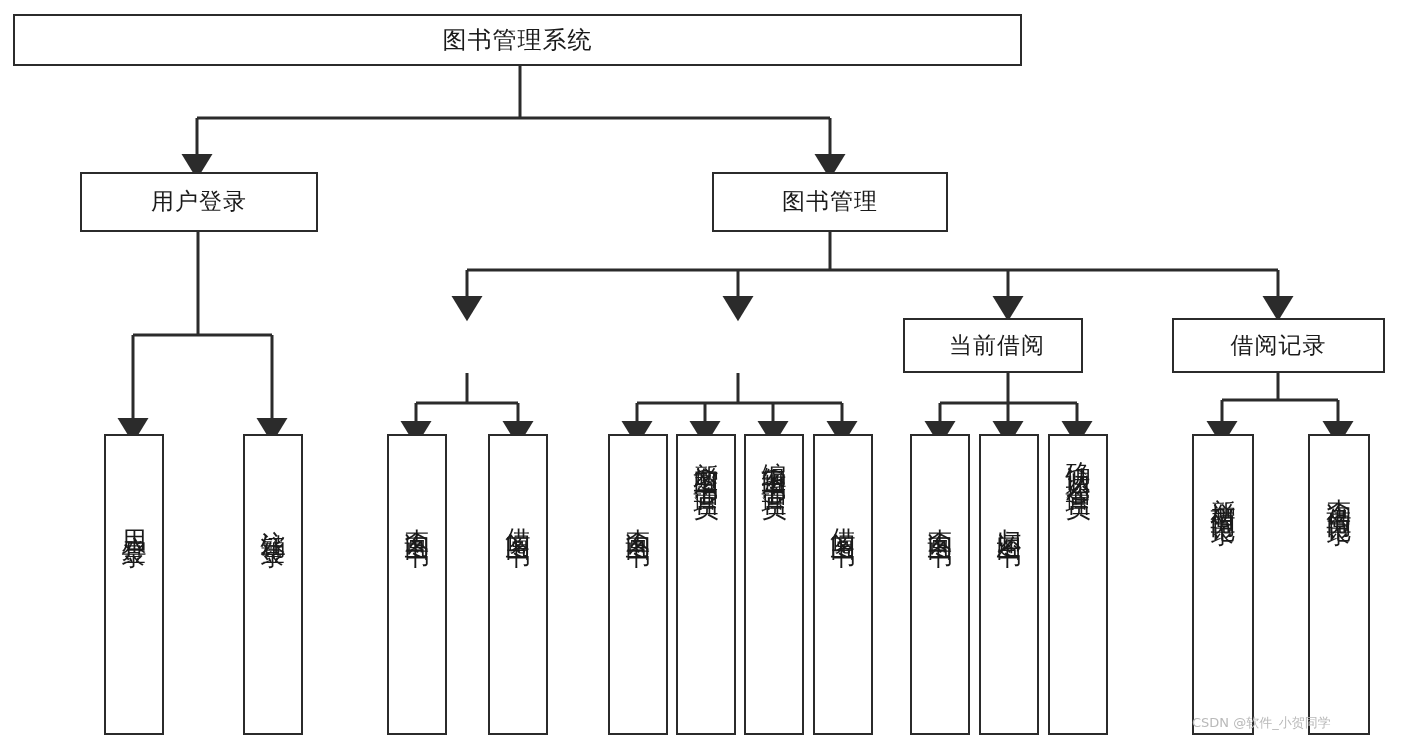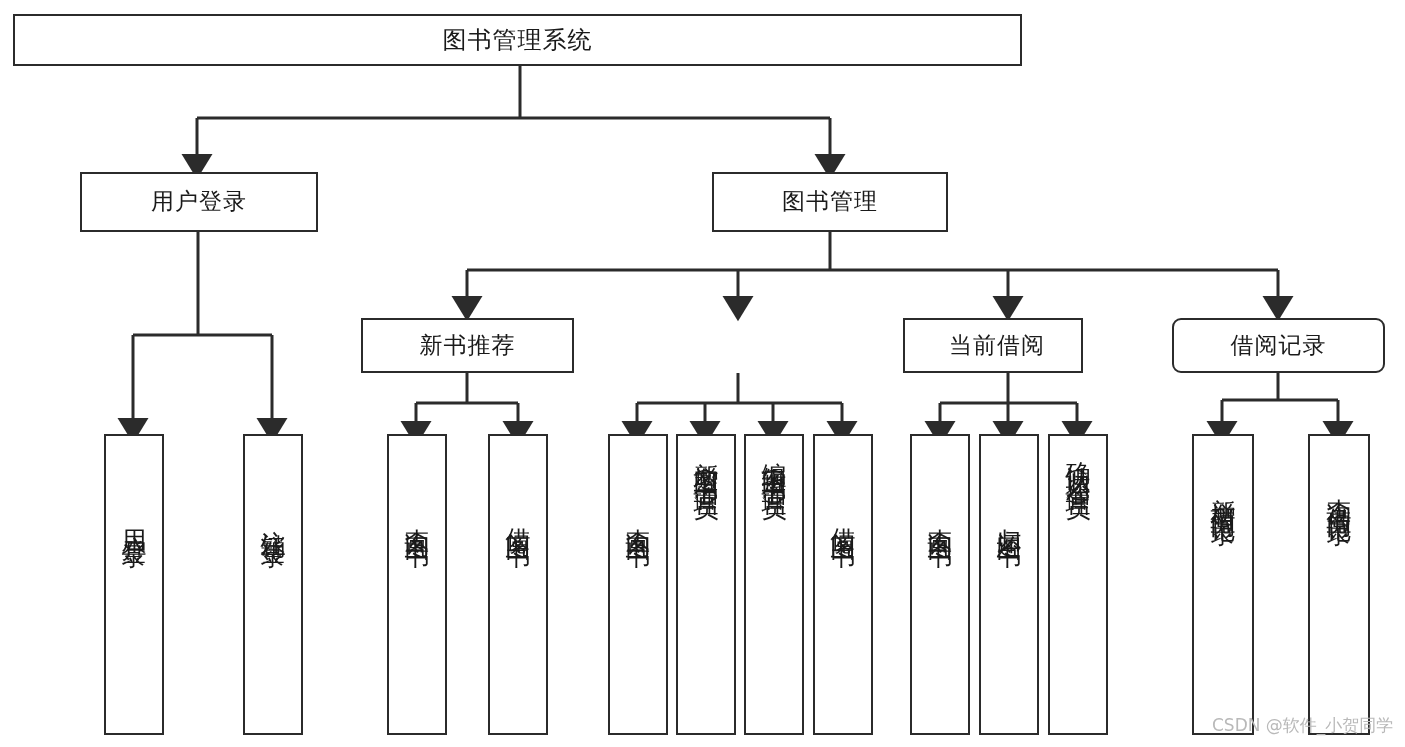--- a/index.html
+++ b/index.html
@@ -62,26 +62,25 @@
     text-orientation: upright;
     font-size: 25px;
     letter-spacing: 5px;
     line-height: 1;
     white-space: nowrap;
   }
   .watermark {
     position: absolute;
     left: 1192px;
     top: 714px;
-    font-size: 17px;
+    font-size: 13px;
     color: #b9b9b9;
     white-space: nowrap;
     z-index: 3;
     font-family: "DejaVu Sans", "Liberation Sans", sans-serif;
-    padding-left: 20px;
   }
 </style>
 </head>
 <body>
 
 <div id="canvas">
 
   <svg id="edges" viewBox="0 0 1405 747" xmlns="http://www.w3.org/2000/svg">
     <defs>
       <marker id="arrow" markerWidth="10" markerHeight="11" refX="1.4" refY="5.2" orient="auto" markerUnits="strokeWidth">
@@ -136,27 +135,24 @@
     <span class="label">图书管理系统</span>
   </div>
 
   <div class="node h" style="left:80px; top:172px; width:238px; height:60px;">
     <span class="label">用户登录</span>
   </div>
   <div class="node h" style="left:712px; top:172px; width:236px; height:60px;justify-content:center;">
     <span class="label">图书管理</span>
   </div>
 
-  <div class="node h" style="left:361px; top:318px; width:213px; height:55px;">
-    <span class="label">新书推荐</span>
-  </div>
   <div class="node h" style="left:903px; top:318px; width:180px; height:55px;padding-left:8px;">
     <span class="label">当前借阅</span>
   </div>
-  <div class="node h" style="left:1172px; top:318px; width:213px; height:55px;border-radius:9px;">
+  <div class="node h" style="left:1172px; top:318px; width:213px; height:55px;">
     <span class="label">借阅记录</span>
   </div>
 
   <div class="node v" style="left:104px; top:434px; width:60px; height:301px; padding-top:74px;">
     <span class="label">用户登录</span>
   </div>
   <div class="node v" style="left:243px; top:434px; width:60px; height:301px; padding-top:74px;">
     <span class="label">注销登录</span>
   </div>
 

